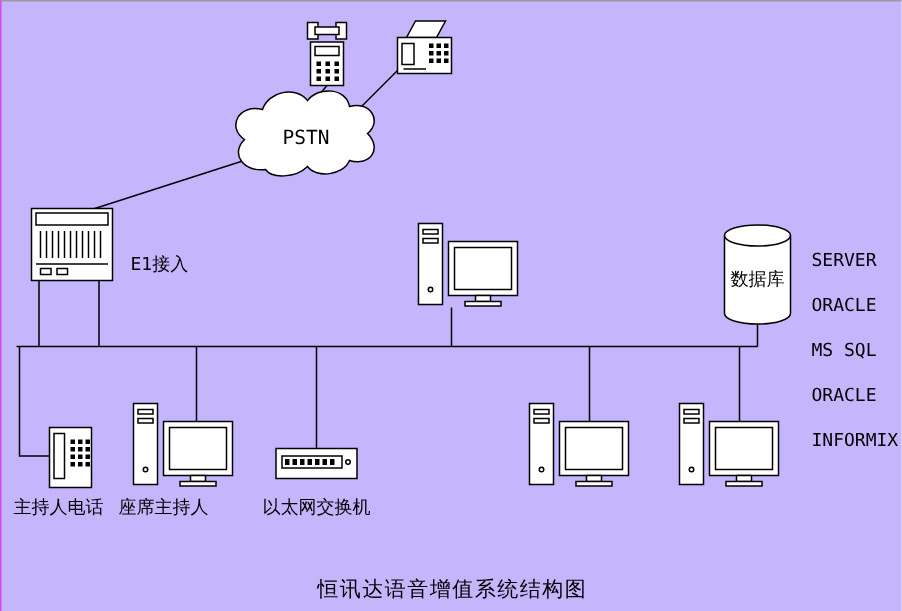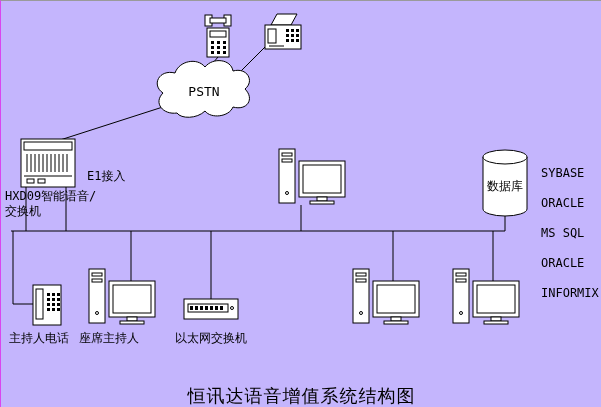--- a/index.html
+++ b/index.html
@@ -10,21 +10,21 @@
     overflow:hidden;
   }
   .canvas svg{position:absolute;top:0;left:0;}
   .label{
     position:absolute;font-size:12px;line-height:15px;
     white-space:pre-line;color:#000;
   }
   .db-products span{display:block;font-size:12px;line-height:15px;}
   .title{
     position:absolute;top:383px;left:0;width:100%;
-    text-align:center;font-size:18px;letter-spacing:1px;
+    text-align:center;font-size:14px;letter-spacing:1px;
   }
 </style>
 </head>
 <body>
 
 <div class="canvas">
 
   <svg width="601" height="407" viewBox="0 0 601 407">
 
     <g stroke="#000" stroke-width="1" fill="none">
@@ -173,26 +173,24 @@
       <circle cx="8" cy="44" r="1.5"></circle>
       <rect x="20" y="12" width="46" height="36"></rect>
       <rect x="24" y="16" width="38" height="28"></rect>
       <rect x="38" y="48" width="10" height="4"></rect>
       <rect x="31" y="52" width="24" height="3"></rect>
     </g>
   </svg>
 
   <div class="label" style="left:86px;top:127px;margin-top:41px;">E1接入</div>
 
-  <div class="label" style="left:4px;top:188px;">HXD09智能语音/
-交换机</div>
 
 
   <div class="label db-products" style="left:540px;top:150px;">
-    <span>SYBASE</span>
+    <span>SERVER</span>
     <span>ORACLE</span>
     <span>MS SQL</span>
     <span>ORACLE</span>
     <span>INFORMIX</span>
   </div>
 
   <div class="label" style="left:8px;top:330px;">主持人电话</div>
 
   <div class="label" style="left:78px;top:330px;">座席主持人</div>
 

